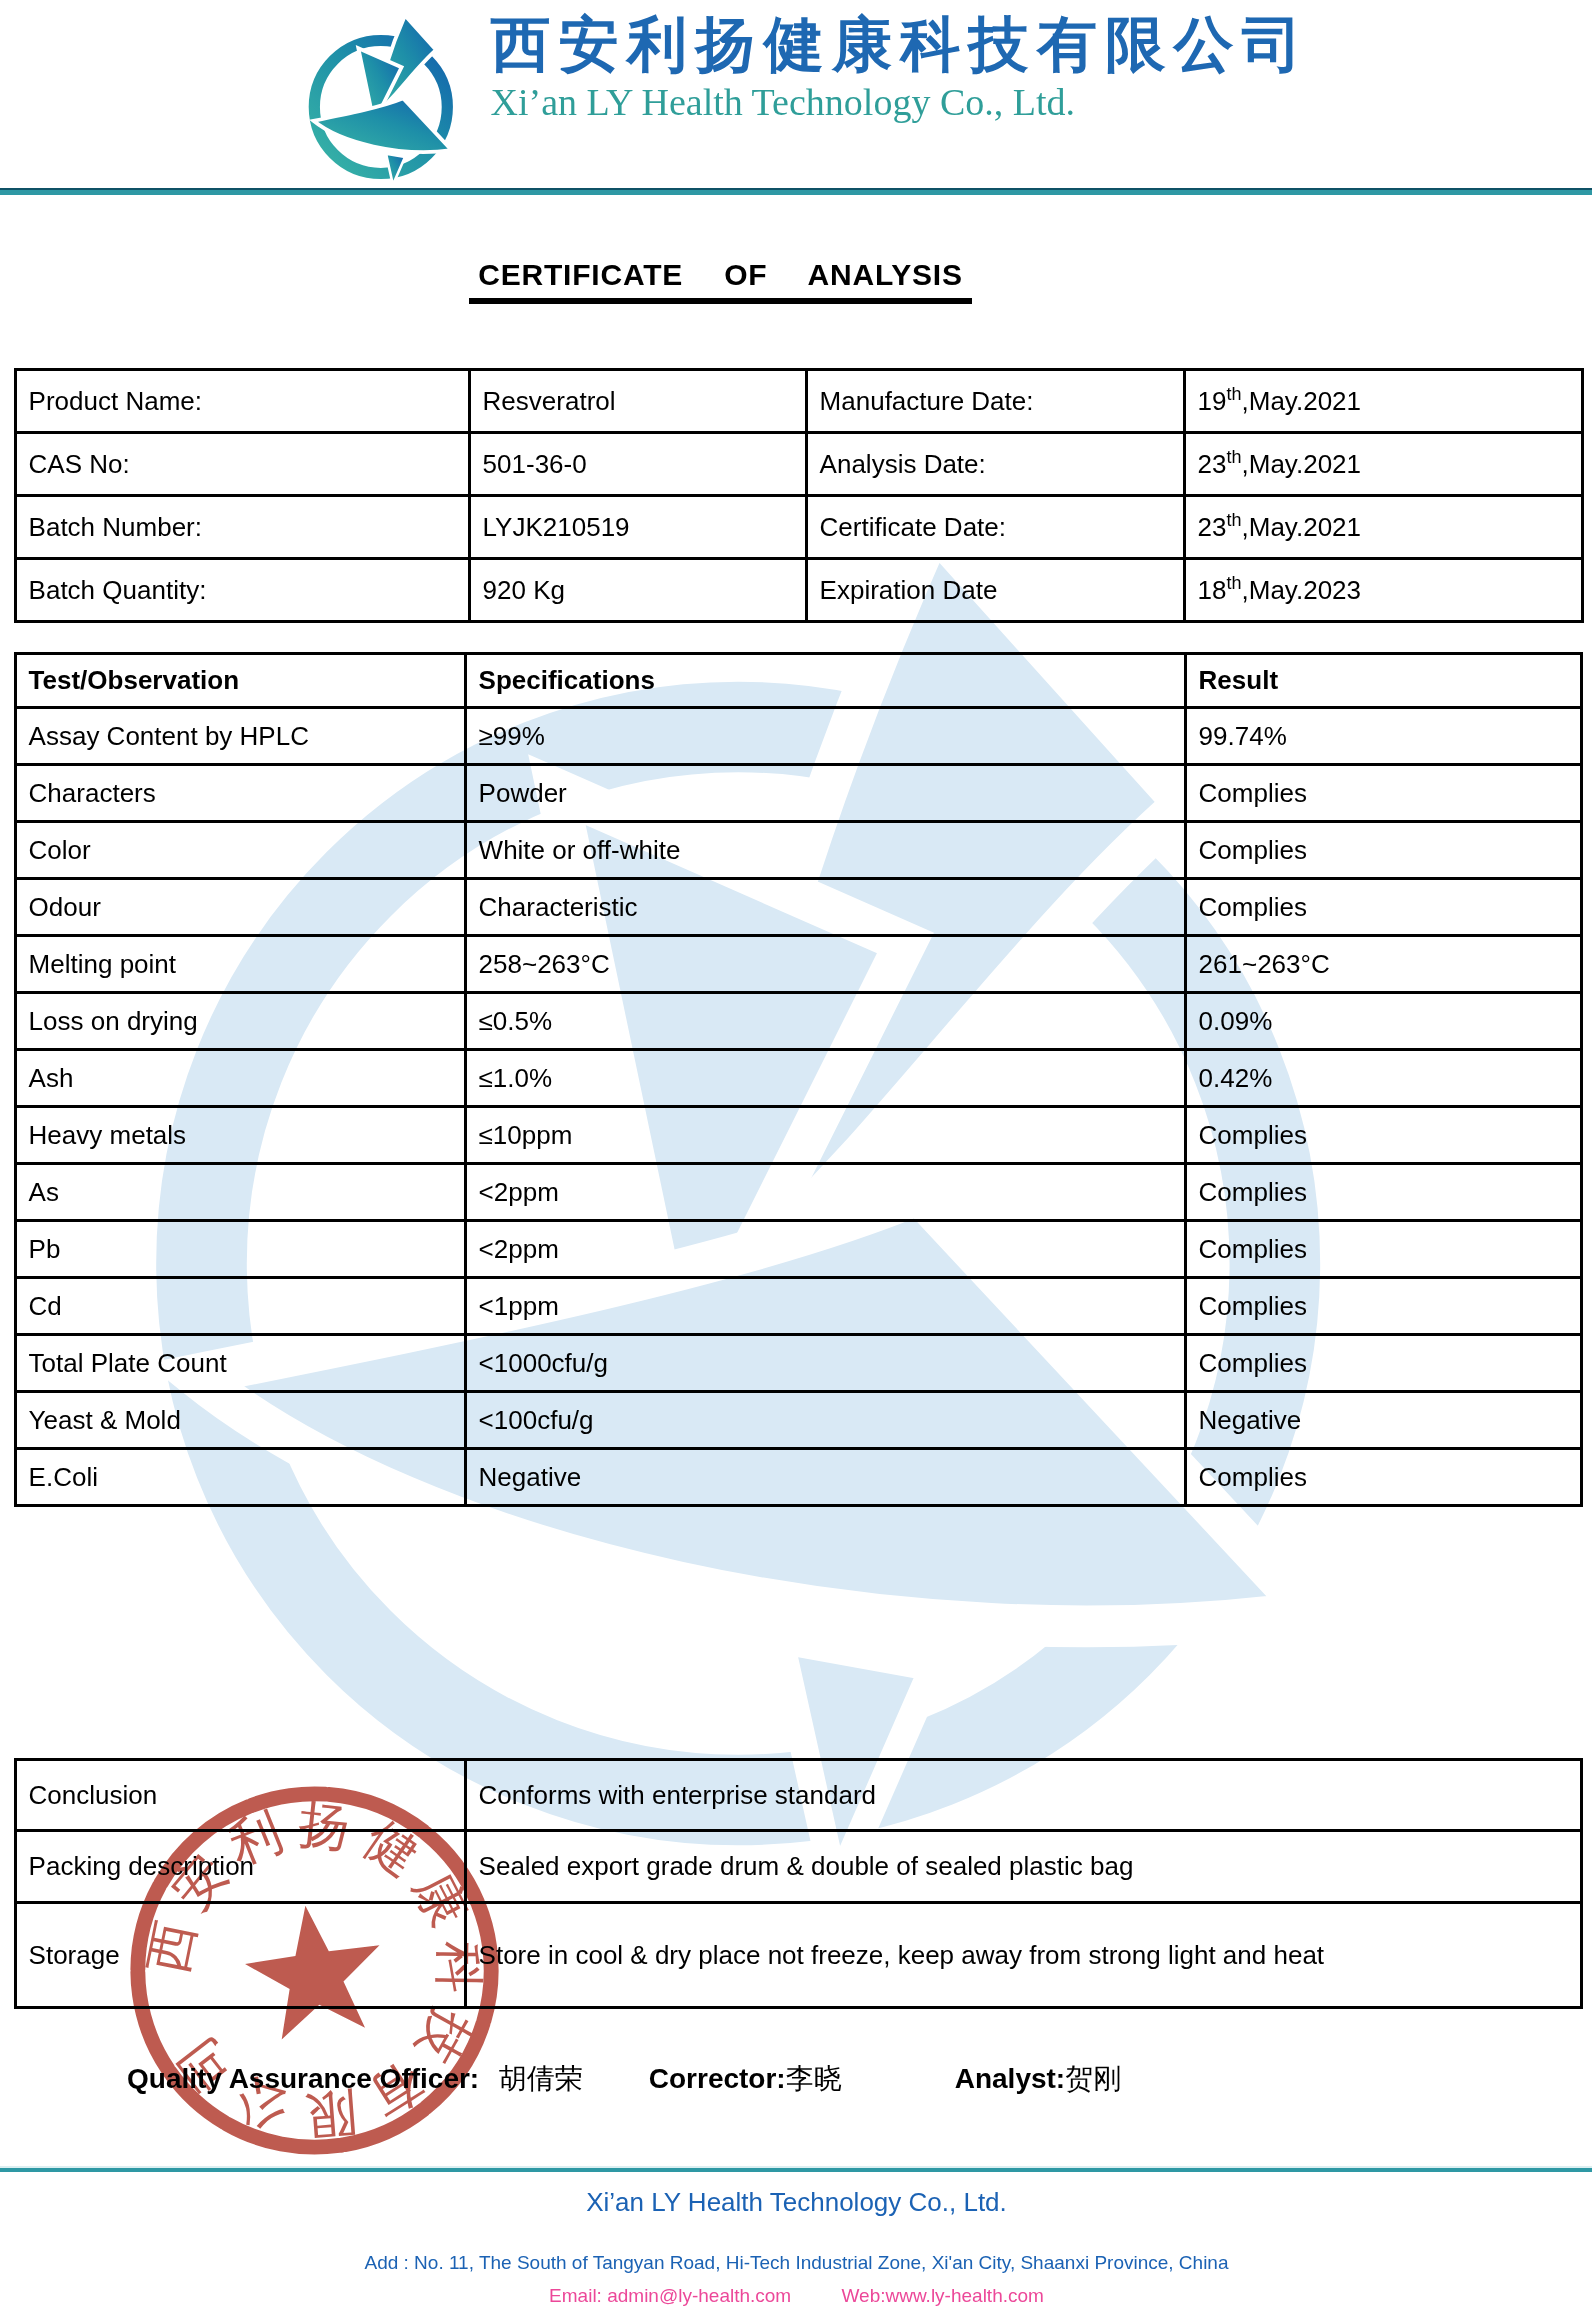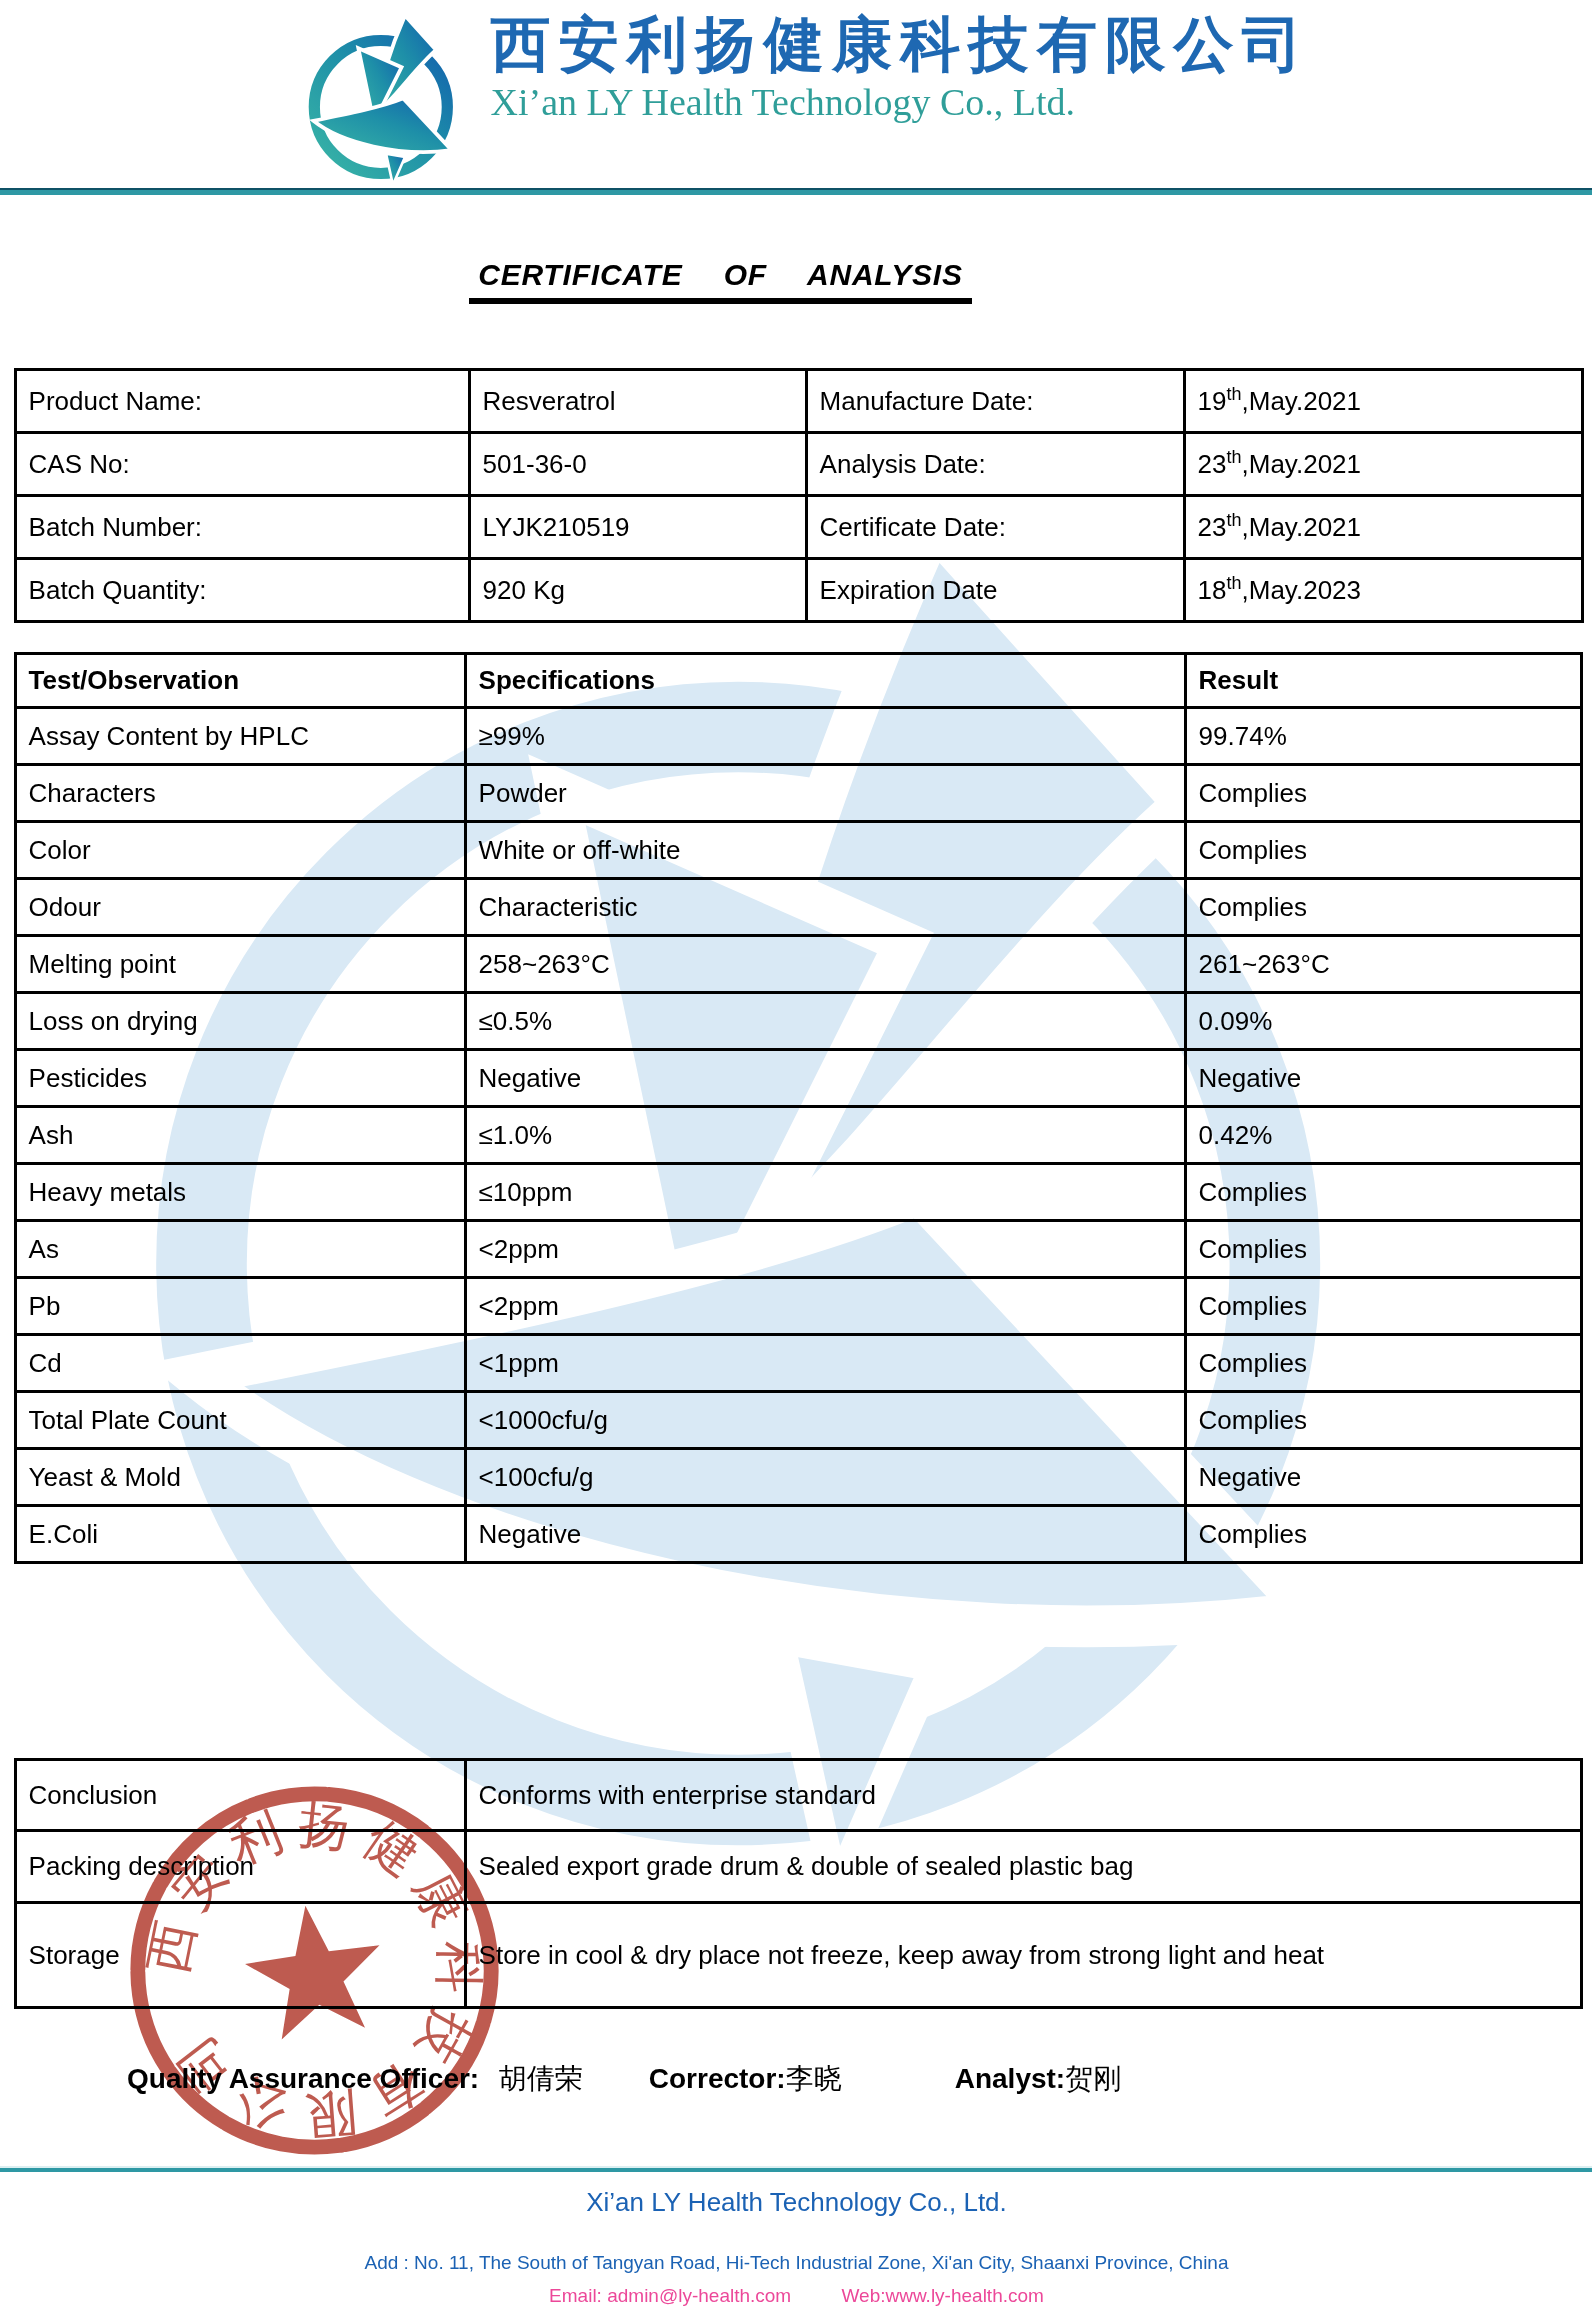--- a/index.html
+++ b/index.html
@@ -9,21 +9,21 @@
   
   .header{position:absolute;top:12px;left:292px;display:flex;align-items:flex-start;z-index:2;}
   .logo{width:188px;height:190px;flex:0 0 auto;}
   .header-text{margin-left:10.5px;display:flex;flex-direction:column;}
   .company-cn{font-size:60px;font-weight:600;color:#1e68b2;letter-spacing:8.3px;line-height:1.1;white-space:nowrap;}
   .company-en{font-family:"Liberation Serif",serif;font-size:38px;color:#2f9e99;margin-top:1.5px;white-space:nowrap;}
   .top-rule{position:absolute;top:188px;left:0;width:1593px;height:6.8px;z-index:2;
             background:linear-gradient(to bottom,#0f5166 0 33%,#2e98a4 33% 100%);}
 
   
-  .doc-title{position:absolute;top:258px;left:0;width:1441px;text-align:center;z-index:2;font-style:italic;}
+  .doc-title{position:absolute;top:258px;left:0;width:1441px;text-align:center;z-index:2;}
   .doc-title span{display:inline-block;font-size:30px;font-weight:bold;letter-spacing:0.8px;
                   word-spacing:32px;border-bottom:6.8px solid #000;padding:0 9px 6px 9px;}
 
   
   table{border-collapse:collapse;table-layout:fixed;position:absolute;left:13.6px;width:1566px;z-index:2;background:transparent;}
   td,th{border:3px solid #000;font-size:26px;font-weight:normal;text-align:left;
         padding:0 7.5px 0 12px;vertical-align:middle;overflow:hidden;}
   table{border:3.8px solid #000;}
   .info-table{top:344px;margin-top:24px;}
   .info-table tr{height:63px;}
@@ -170,25 +170,20 @@
           <td>Melting point</td>
           <td>258~263°C</td>
           <td>261~263°C</td>
         </tr>
     <tr>
           <td>Loss on drying</td>
           <td>≤0.5%</td>
           <td>0.09%</td>
         </tr>
     <tr>
-          <td>Pesticides</td>
-          <td>Negative</td>
-          <td>Negative</td>
-        </tr>
-    <tr>
           <td>Ash</td>
           <td>≤1.0%</td>
           <td>0.42%</td>
         </tr>
     <tr>
           <td>Heavy metals</td>
           <td>≤10ppm</td>
           <td>Complies</td>
         </tr>
     <tr>

